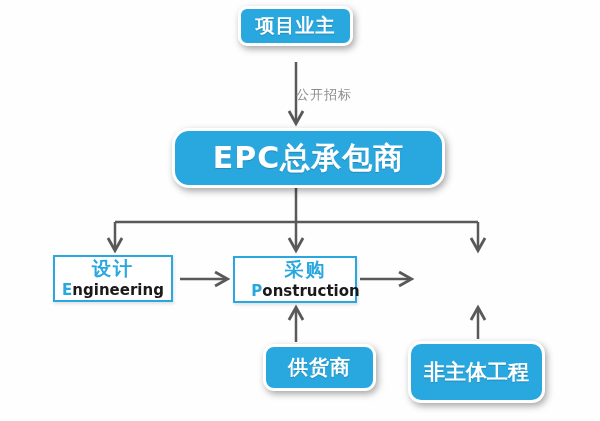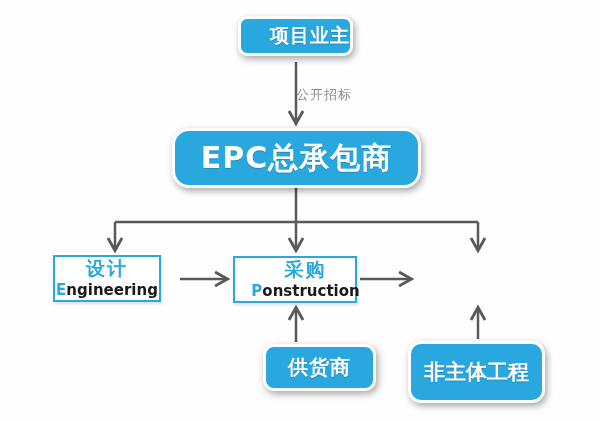--- a/index.html
+++ b/index.html
@@ -21,32 +21,32 @@
   .node{position:absolute;display:flex;flex-direction:column;align-items:center;justify-content:center;text-align:center;}
 
   .blue-node{
     background:var(--accent-blue);
     border:3px solid #ffffff;
     box-shadow:2px 3px 7px rgba(0,0,0,0.35);
     color:#ffffff;
     font-weight:bold;
     text-shadow:0 1px 1px rgba(0,0,0,0.18);
   }
-  .owner-node{left:238px;top:16px;width:115px;height:40px;border-radius:9px;font-size:19px;letter-spacing:1px;align-items:flex-end;}
-  .epc-node{left:172px;top:128px;width:249px;height:60px;border-radius:17px;font-size:30px;letter-spacing:1px;}
+  .owner-node{left:238px;top:6px;width:115px;height:40px;border-radius:9px;font-size:19px;letter-spacing:1px;}
+  .epc-node{left:172px;top:128px;width:273px;height:60px;border-radius:17px;font-size:30px;letter-spacing:1px;}
   .supplier-node{left:240px;top:344px;width:113px;height:47px;border-radius:11px;font-size:20px;letter-spacing:1px;margin-left:23px;}
   .subcontractor-node{left:408px;top:341px;width:137px;height:62px;border-radius:13px;font-size:21px;line-height:1.35;}
 
   .white-node{
     background:#ffffff;
     border:2px solid var(--accent-blue);
     box-shadow:1px 2px 3px rgba(0,0,0,0.12);
     line-height:1.25;
   }
-  .design-node{left:53px;top:255px;width:108px;height:47px;}
+  .design-node{left:53px;top:255px;width:120px;height:47px;}
   .procurement-node{left:233px;top:256px;width:124px;height:47px;padding-left:21px;}
   .construction-node{left:416px;top:255px;width:126px;height:48px;}
   .zh-label{color:var(--accent-blue);font-weight:bold;font-size:19px;letter-spacing:2px;}
   .en-label{font-weight:bold;font-size:15px;}
   .en-initial{color:var(--accent-blue);}
   .en-dark{color:var(--dark-text);}
   .en-gray{color:var(--muted-text);}
 
   .edge-label{
     position:absolute;left:296px;top:86px;

